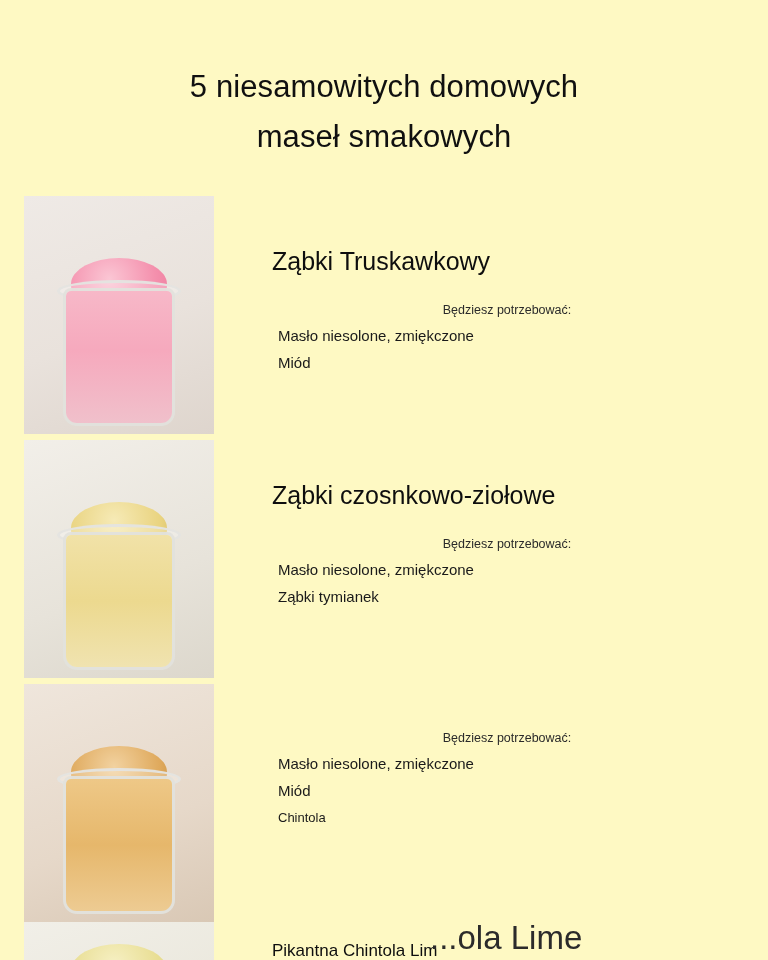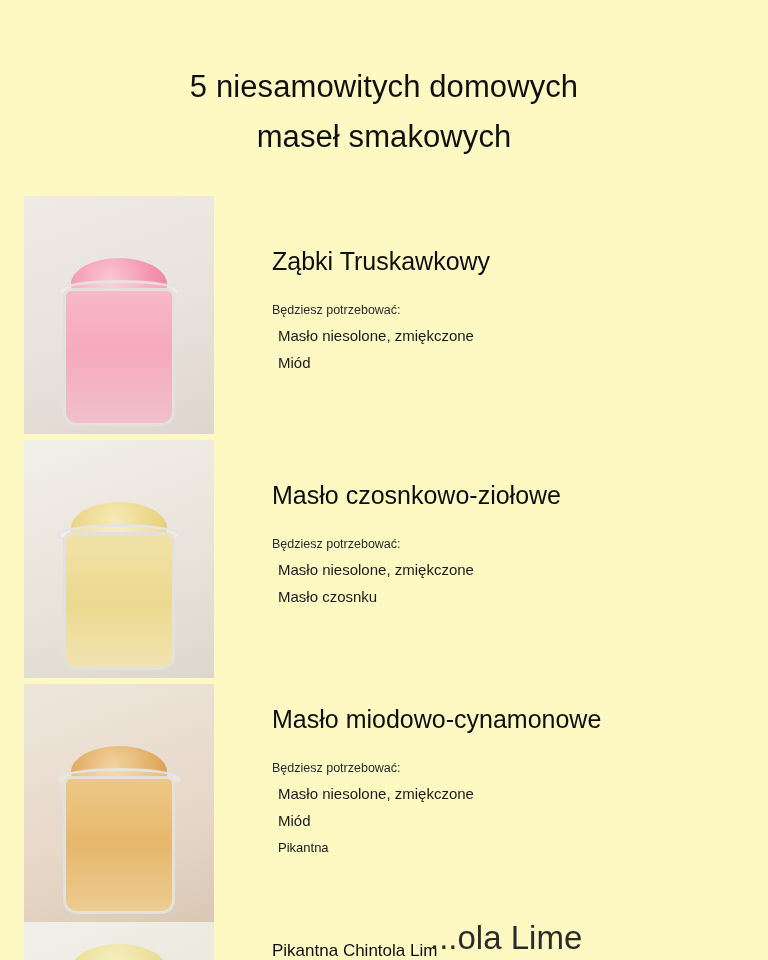--- a/index.html
+++ b/index.html
@@ -68,20 +68,21 @@
     line-height: 30px;
     font-weight: 400;
     color: #0e0e0e;
     white-space: nowrap;
   }
   .need-label {
     font-size: 12.5px;
     line-height: 16px;
     color: #2a2a2a;
     margin-top: 26px;
+    text-align: center;
   }
   .ing {
     font-size: 15px;
     line-height: 19px;
     color: #1a1a1a;
     margin-top: 8px;
     padding-left: 6px;
   }
   .ing.small {
     font-size: 13px;
@@ -221,46 +222,45 @@
         <div class="jar">
           <div class="swirl"></div>
           <div class="rim"></div>
           <div class="glass">
             <div class="fill"></div>
           </div>
         </div>
       </div>
     </div>
     <div class="recipe-body">
-      <div class="recipe-title">Masło czosnkowo-ziołowe</div>
+      <div class="recipe-title">Ząbki czosnkowo-ziołowe</div>
       <div class="need-label">Będziesz potrzebować:</div>
       <div class="ing">Masło niesolone, zmiękczone</div>
-      <div class="ing">Masło czosnku</div>
+      <div class="ing">Ząbki tymianek</div>
     </div>
   </div>
 
   <div class="recipe" id="recipe-2">
     <div class="thumb">
       <div class="thumb-inner p-honey">
         <div class="bg-wash"></div>
         <div class="jar">
           <div class="swirl"></div>
           <div class="rim"></div>
           <div class="glass">
             <div class="fill"></div>
           </div>
         </div>
       </div>
     </div>
     <div class="recipe-body">
-      <div class="recipe-title">Masło miodowo-cynamonowe</div>
       <div class="need-label">Będziesz potrzebować:</div>
       <div class="ing">Masło niesolone, zmiękczone</div>
       <div class="ing">Miód</div>
-      <div class="ing small">Pikantna</div>
+      <div class="ing small">Chintola</div>
     </div>
   </div>
 
   <div class="recipe" id="recipe-3">
     <div class="thumb">
       <div class="thumb-inner p-lime">
         <div class="bg-wash"></div>
         <div class="jar" style="bottom:-70px;">
           <div class="swirl"></div>
 

